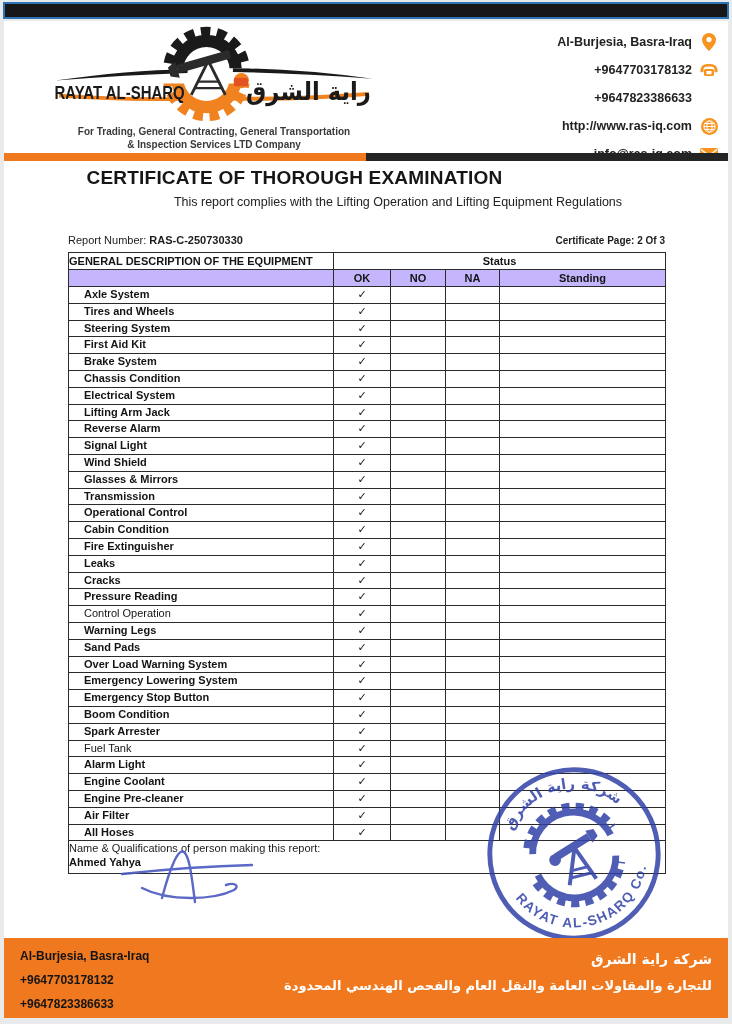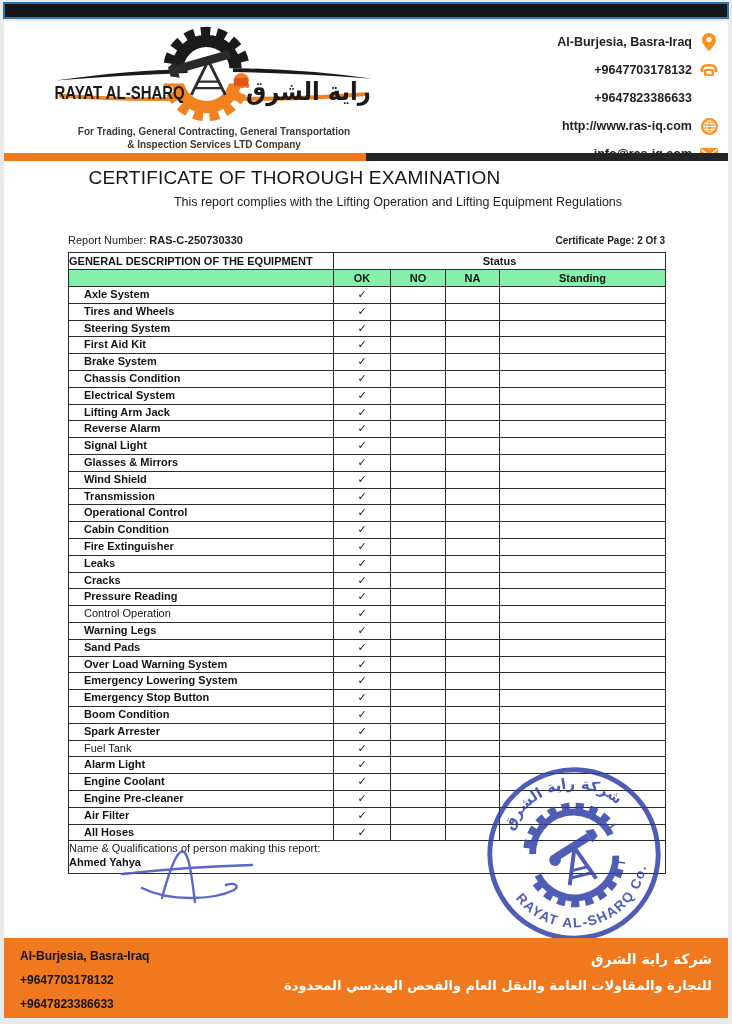--- a/index.html
+++ b/index.html
@@ -16,37 +16,37 @@
   .contact{position:absolute;right:10px;top:7px;}
   .contact-row{display:flex;align-items:center;justify-content:flex-end;gap:8px;height:28px;}
   .contact-row .txt{font-size:12.5px;font-weight:600;color:#222;}
   .cicon{width:18px;height:18px;flex:0 0 18px;display:flex;align-items:center;justify-content:center;}
 
   .divider{position:absolute;left:0;top:132px;width:724px;height:8px;display:flex;}
   .divider .seg-orange{width:362px;background:#f0791f;}
   .divider .seg-dark{flex:1;background:#242424;}
 
   .title{position:absolute;left:0;top:146px;width:581px;text-align:center;
-    font-size:19px;font-weight:400;color:#161616;letter-spacing:.2px;}
+    font-size:19px;font-weight:700;color:#161616;letter-spacing:.2px;}
   .subtitle{position:absolute;left:0;top:174px;width:724px;text-align:center;
     font-size:12.5px;color:#222;margin-left:32px;}
 
   .report-line{position:absolute;left:64px;top:213px;width:597px;display:flex;
     justify-content:space-between;align-items:flex-end;gap:40px;}
   .report-left{font-size:11px;color:#1c1c1c;}
   .report-left b{font-weight:700;}
   .report-right{font-size:10px;font-weight:600;color:#1c1c1c;}
 
   
   table.equip{position:absolute;left:64px;top:231px;width:597px;border-collapse:collapse;
     border:1.5px solid #2b2b2b;table-layout:fixed;}
   table.equip th,table.equip td{border:1px solid #2b2b2b;padding:0;font-size:11px;color:#141414;}
   table.equip thead th{height:16px;font-weight:700;}
   th.h-desc{text-align:left;padding-left:5px;}
-  tr.orange-row th{background:#86efac;text-align:center;}
+  tr.orange-row th{background:#c4b5fd;text-align:center;}
   tbody td{height:15.8px;line-height:15.8px;}
   tbody td.lbl{padding-left:15px;font-weight:700;text-align:left;}
   tbody td.lbl.normal{font-weight:400;}
   tbody td.ck{text-align:center;font-size:11px;}
   tfoot td{height:32px;vertical-align:top;padding:2px 5px;}
   .sig-line1{font-size:11px;color:#1c1c1c;line-height:14px;}
   .sig-name{font-size:11px;font-weight:700;color:#141414;line-height:14px;}
 
   .stamp{position:absolute;left:477px;top:740px;width:186px;height:186px;opacity:.84;pointer-events:none;}
   .signature{position:absolute;left:110px;top:819px;width:175px;height:78px;pointer-events:none;}
@@ -266,28 +266,28 @@
             <td class="ck"></td>
           </tr>
           <tr>
             <td class="lbl">Signal Light</td>
             <td class="ck">✓</td>
             <td class="ck"></td>
             <td class="ck"></td>
             <td class="ck"></td>
           </tr>
           <tr>
+            <td class="lbl">Wind Shield</td>
+            <td class="ck">✓</td>
+            <td class="ck"></td>
+            <td class="ck"></td>
+            <td class="ck"></td>
+          </tr>
+          <tr>
             <td class="lbl">Glasses &amp; Mirrors</td>
-            <td class="ck">✓</td>
-            <td class="ck"></td>
-            <td class="ck"></td>
-            <td class="ck"></td>
-          </tr>
-          <tr>
-            <td class="lbl">Wind Shield</td>
             <td class="ck">✓</td>
             <td class="ck"></td>
             <td class="ck"></td>
             <td class="ck"></td>
           </tr>
           <tr>
             <td class="lbl">Transmission</td>
             <td class="ck">✓</td>
             <td class="ck"></td>
             <td class="ck"></td>

